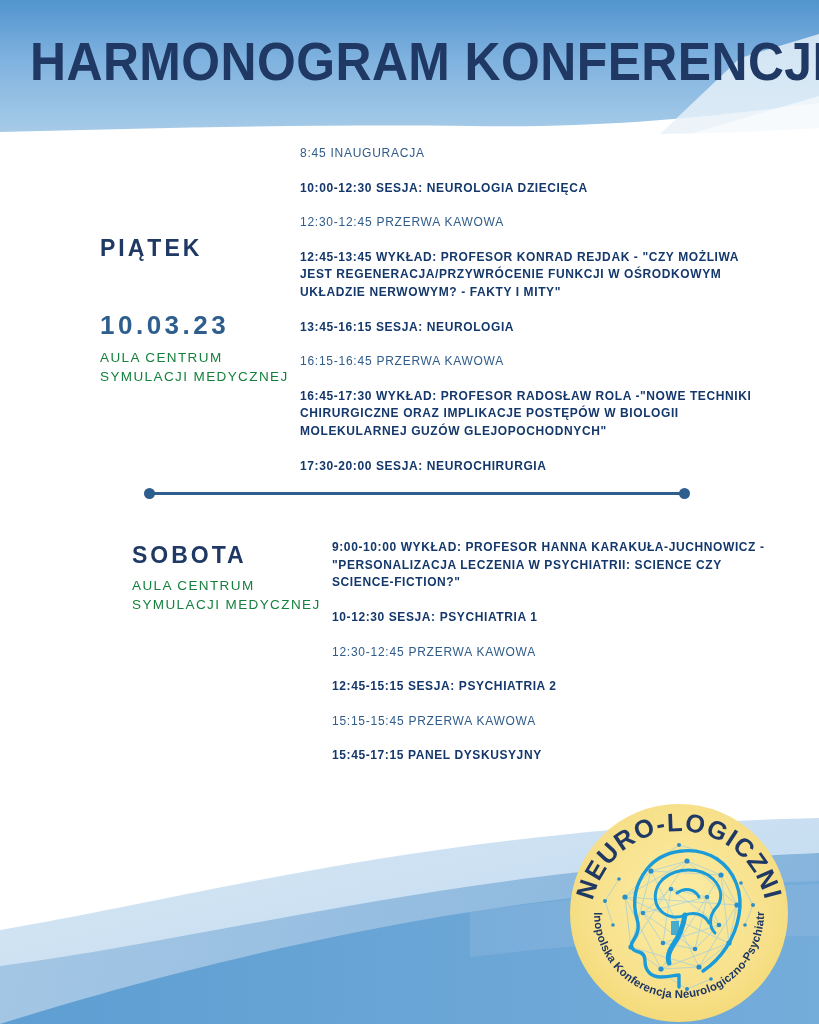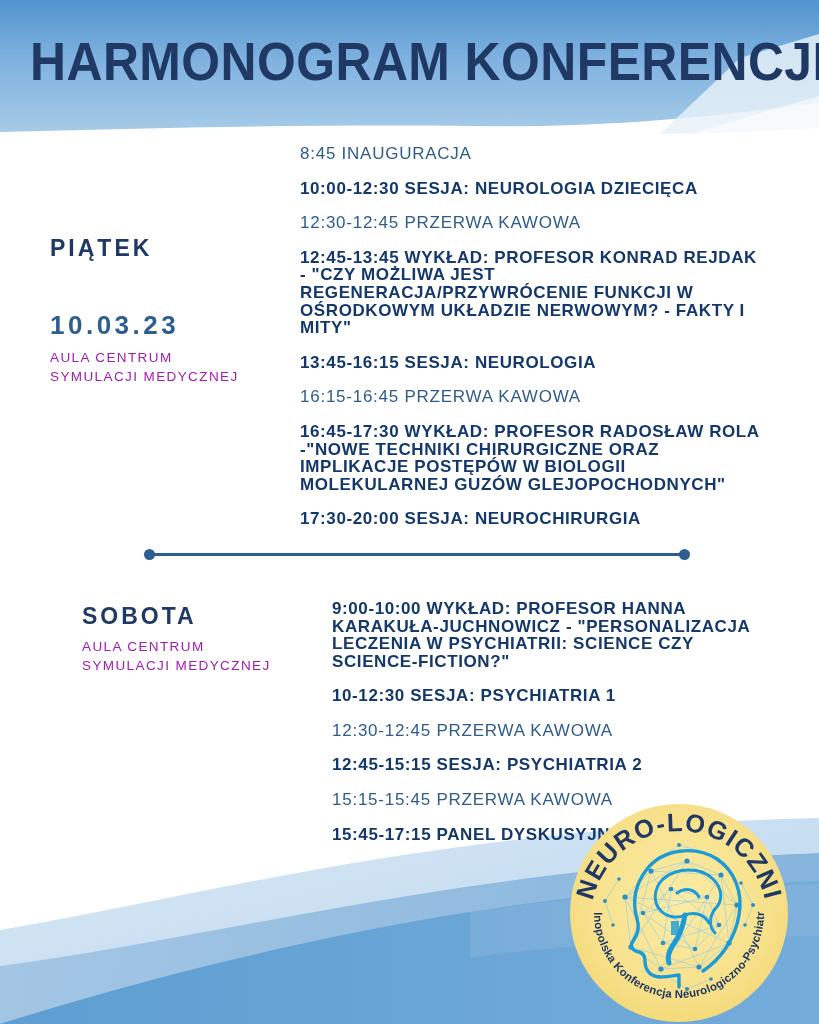--- a/index.html
+++ b/index.html
@@ -65,21 +65,21 @@
     width: 819px;
   }
   .day-block {
     position: relative;
     display: flex;
     align-items: flex-start;
   }
   .day-col {
     width: 300px;
     flex: 0 0 300px;
-    padding-left: 50px;
+    padding-left: 100px;
     box-sizing: border-box;
   }
   .day-name {
     font-size: 23px;
     font-weight: bold;
     letter-spacing: 3px;
     color: #1F3864;
     margin: 0;
     white-space: nowrap;
   }
@@ -89,31 +89,31 @@
     letter-spacing: 3.5px;
     color: #2E5E8E;
     margin: 0;
     white-space: nowrap;
   }
   .day-venue {
     font-size: 13.5px;
     font-weight: normal;
     letter-spacing: 1.4px;
     line-height: 19px;
-    color: #a21caf;
+    color: #15803d;
     margin: 0;
   }
   .day-venue span { display: block; }
 
   .events-col {
     flex: 1 1 auto;
     padding-right: 40px;
   }
   .event {
-    font-size: 17px;
+    font-size: 12px;
     line-height: 17.6px;
     letter-spacing: 0.75px;
     color: #2F5C8A;
     font-weight: normal;
     margin: 0 0 17px 0;
     max-width: 460px;
   }
   .event.bold {
     font-weight: bold;
     color: #14386B;
@@ -208,21 +208,21 @@
         </p>
       </div>
       <div class="events-col" style="padding-top:12px;">
         <p class="event">8:45 INAUGURACJA</p>
         <p class="event bold">10:00-12:30 SESJA: NEUROLOGIA DZIECIĘCA</p>
         <p class="event">12:30-12:45 PRZERWA KAWOWA</p>
         <p class="event bold">12:45-13:45 WYKŁAD: PROFESOR KONRAD REJDAK   - "CZY MOŻLIWA JEST REGENERACJA/PRZYWRÓCENIE FUNKCJI W OŚRODKOWYM UKŁADZIE NERWOWYM? - FAKTY I MITY"</p>
         <p class="event bold">13:45-16:15 SESJA: NEUROLOGIA</p>
         <p class="event">16:15-16:45 PRZERWA KAWOWA</p>
         <p class="event bold">16:45-17:30 WYKŁAD: PROFESOR RADOSŁAW ROLA -"NOWE TECHNIKI CHIRURGICZNE ORAZ IMPLIKACJE POSTĘPÓW W BIOLOGII MOLEKULARNEJ GUZÓW GLEJOPOCHODNYCH"</p>
-        <p class="event bold" style="margin-bottom:8px;">17:30-20:00 SESJA: NEUROCHIRURGIA</p>
+        <p class="event bold" style="margin-bottom:0;">17:30-20:00 SESJA: NEUROCHIRURGIA</p>
       </div>
     </div>
 
     <div class="divider-wrap">
       <span class="divider-dot left"></span>
       <span class="divider-line"></span>
       <span class="divider-dot right"></span>
     </div>
 
     <div class="day-block">

